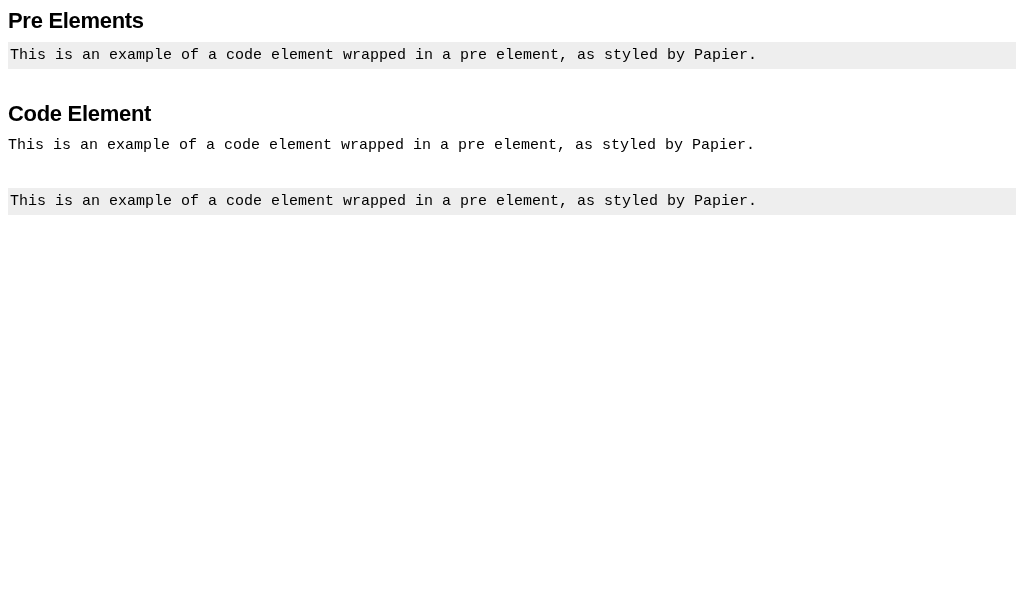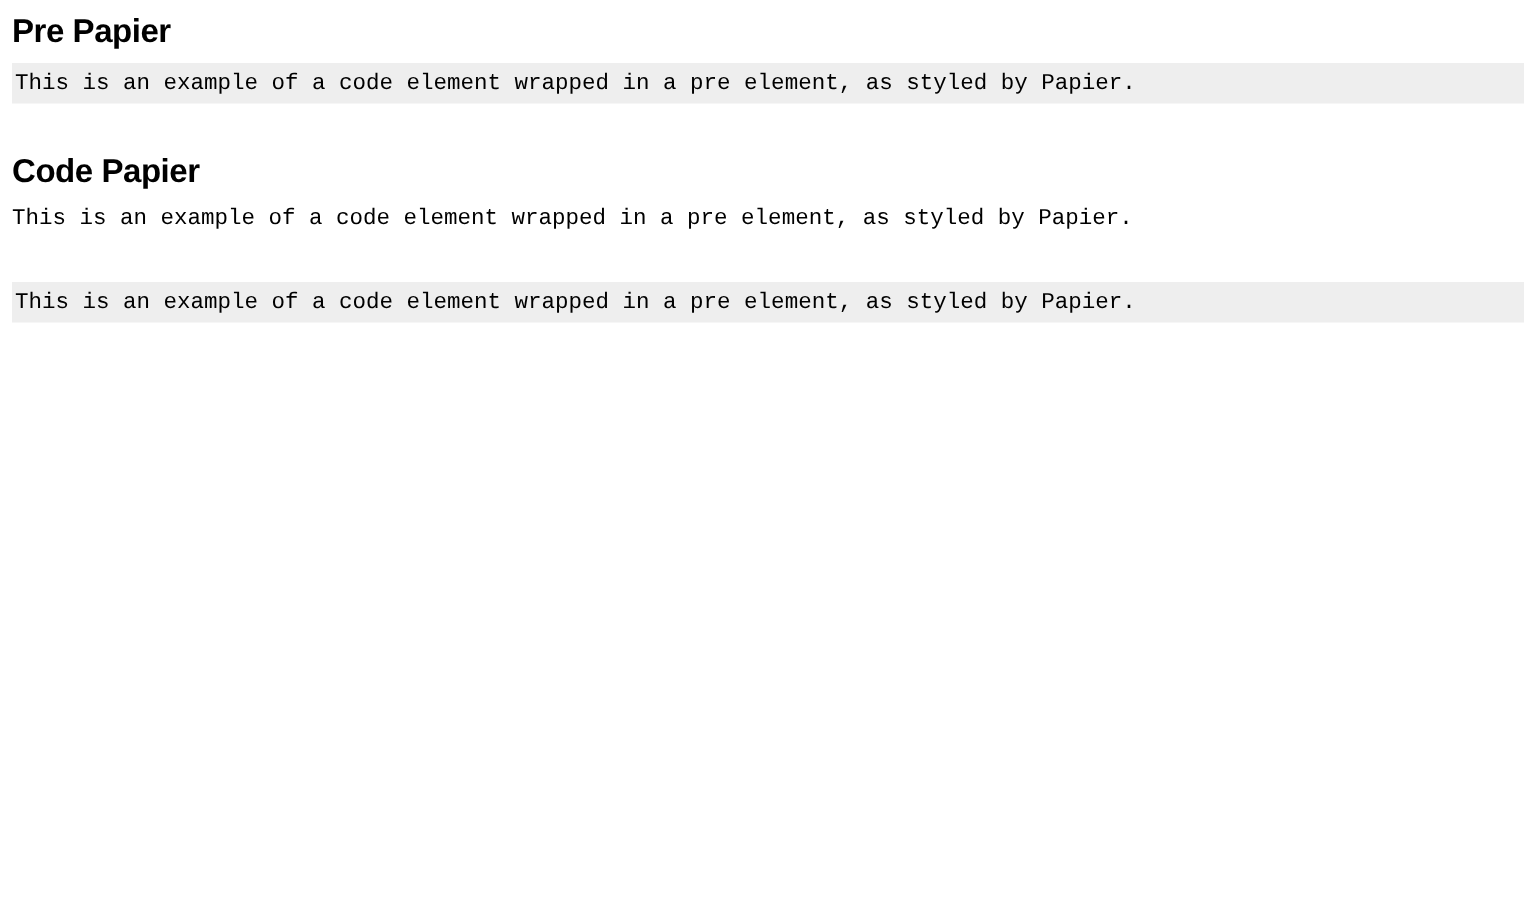--- a/index.html
+++ b/index.html
@@ -35,24 +35,24 @@
       font-family: "Comic Sans MS", "Courier New", monospace;
       font-size: 15px;
       color: #000;
       line-height: 1.4;
     }
   </style>
 </head>
 <body>
 
 <div class="section">
-  <h2>Pre Papier</h2>
+  <h2>Pre Elements</h2>
   <div class="pre-block">This is an example of a code element wrapped in a pre element, as styled by Papier.</div>
 </div>
 
 <div class="section">
-  <h2>Code Papier</h2>
+  <h2>Code Element</h2>
   <div class="code-inline">This is an example of a code element wrapped in a pre element, as styled by Papier.</div>
 </div>
 
 <div class="section">
   <div class="pre-block">This is an example of a code element wrapped in a pre element, as styled by Papier.</div>
 </div>
 
 </body></html>

